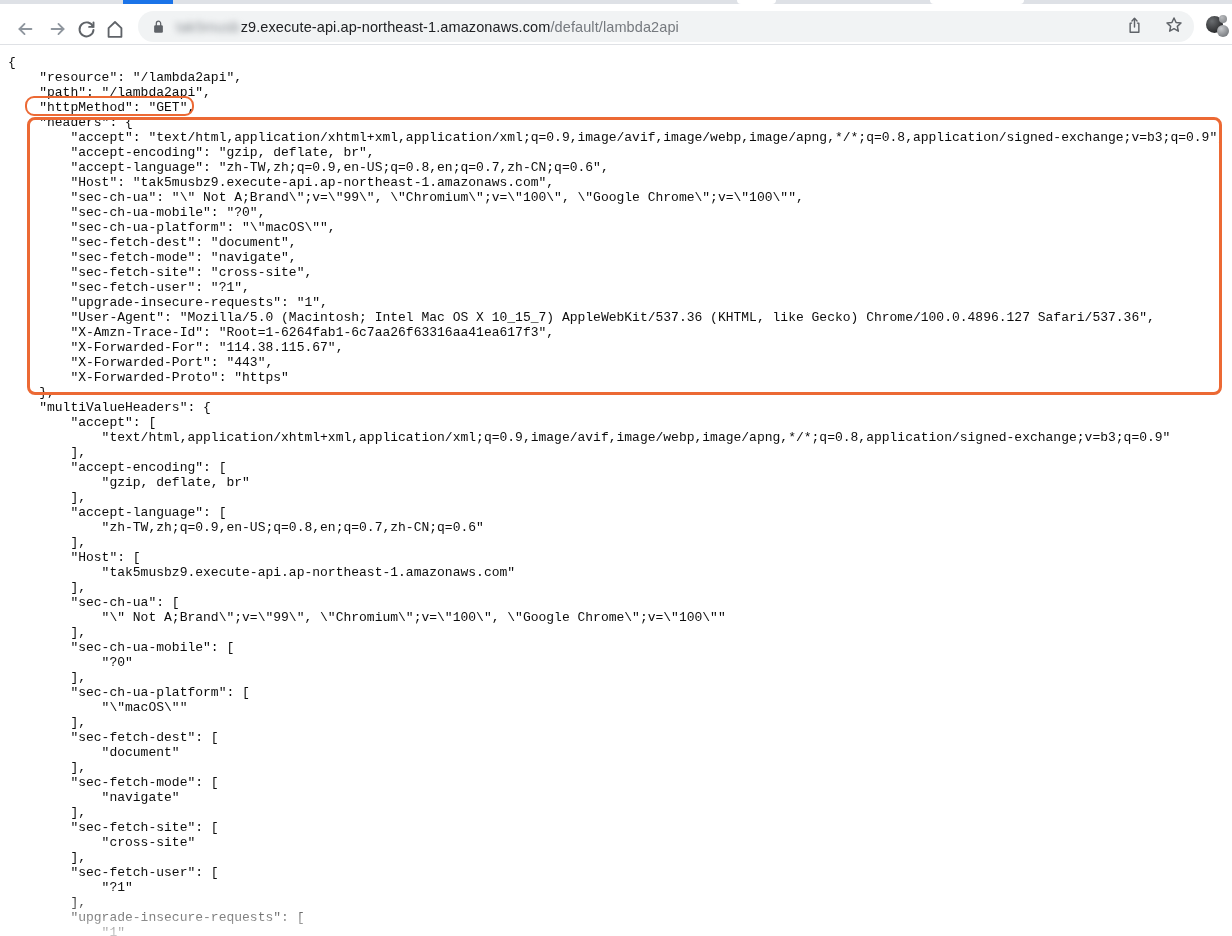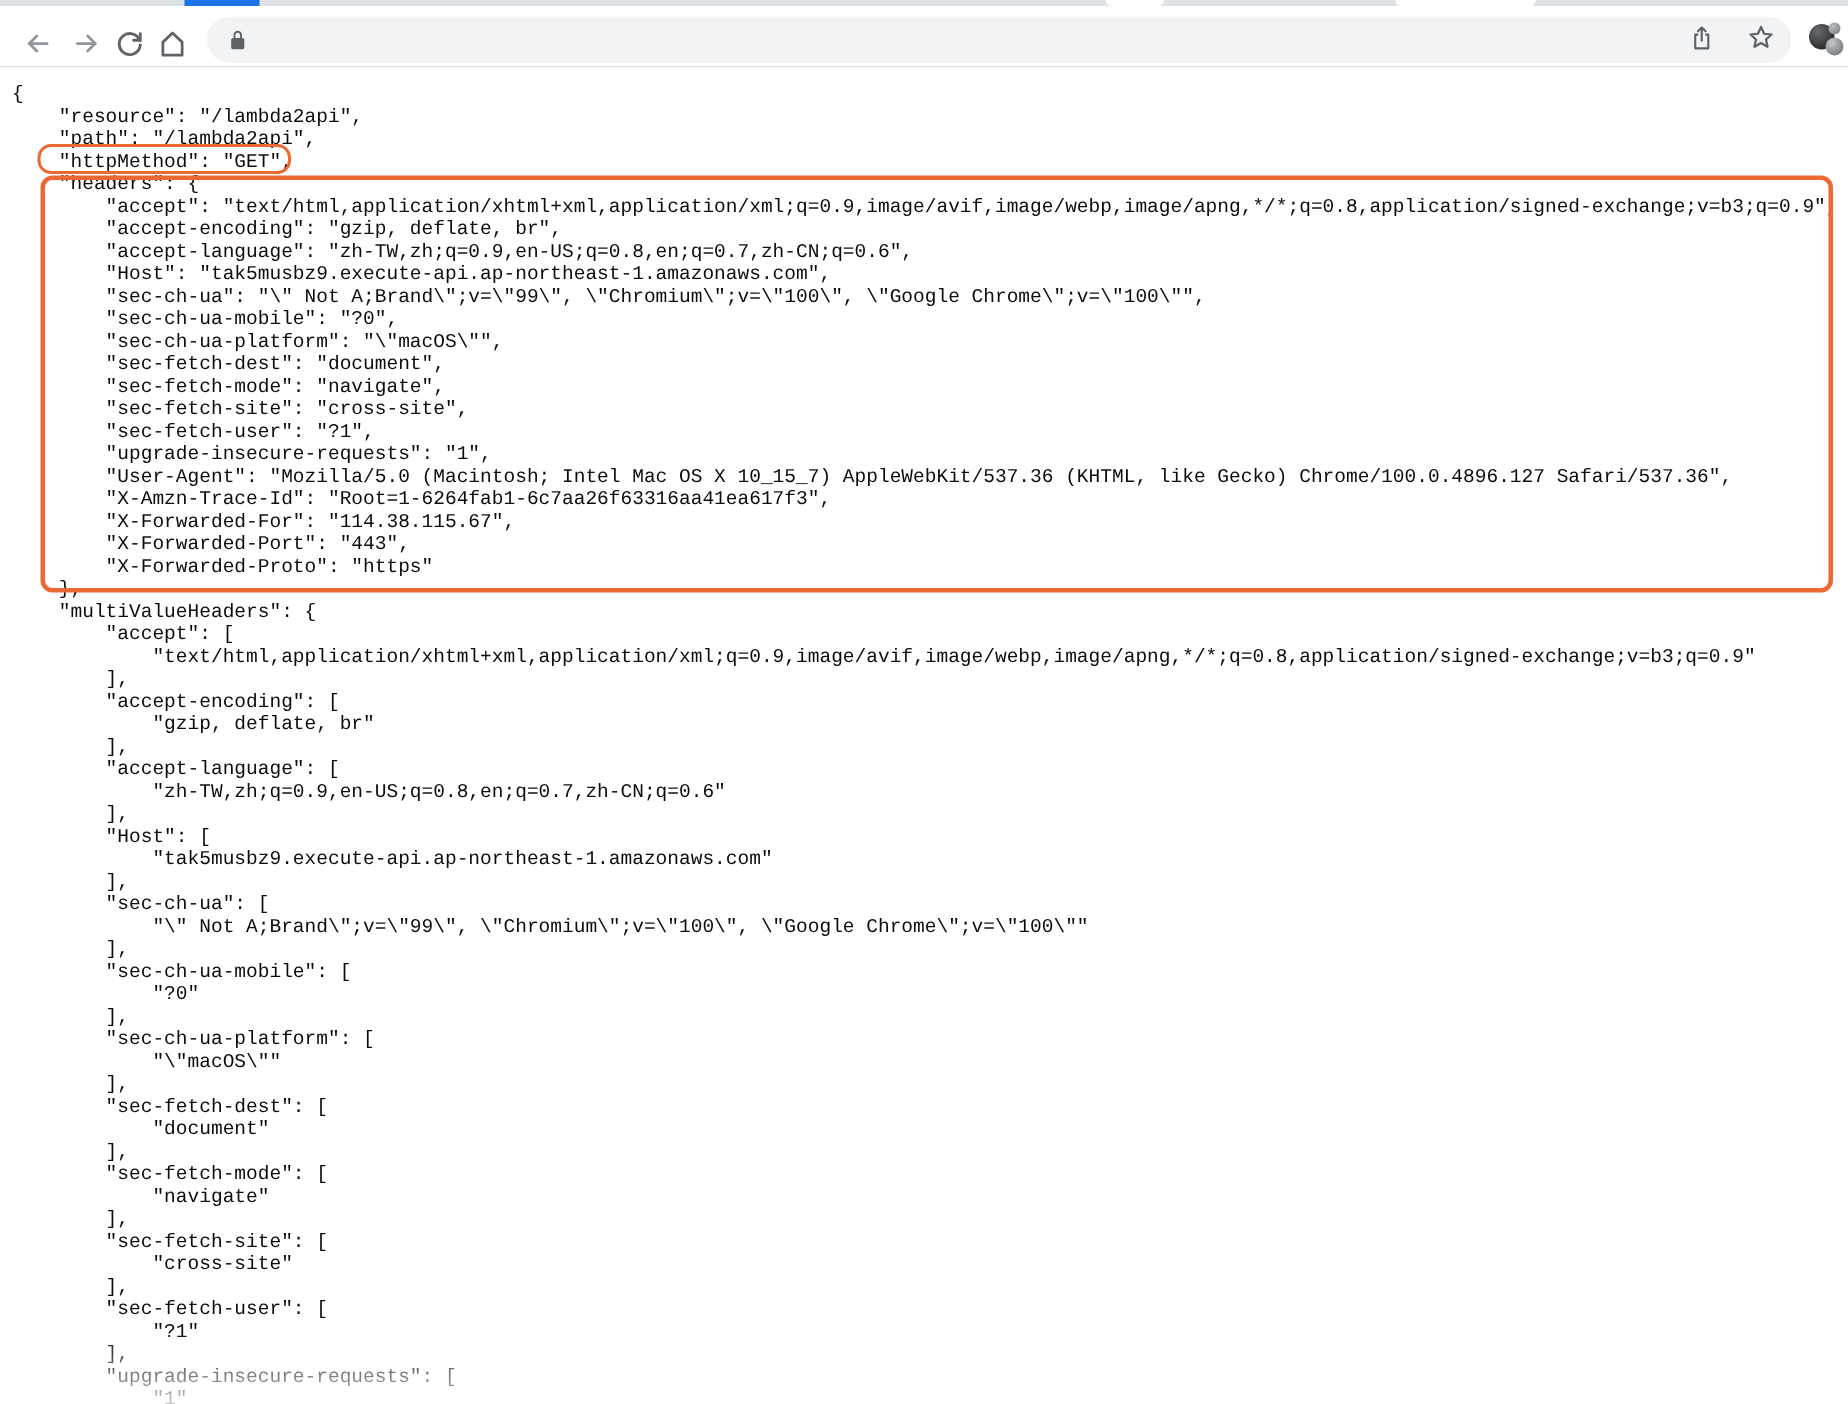--- a/index.html
+++ b/index.html
@@ -104,20 +104,21 @@
       </span>
     </button>
 
     <div class="omnibox">
       <span class="lockwrap">
         <svg width="15" height="17" viewBox="0 0 24 26" fill="#5f6368">
           <path d="M7 11 h10 a2 2 0 0 1 2 2 v8 a2 2 0 0 1 -2 2 h-10 a2 2 0 0 1 -2 -2 v-8 a2 2 0 0 1 2 -2 z"></path>
           <path d="M8.5 12 V8 a3.5 3.5 0 0 1 7 0 v4" fill="none" stroke="#5f6368" stroke-width="2"></path>
         </svg>
       </span>
+      <span class="urltext"><span class="url-blur">tak5musb</span><span class="url-host">z9.execute-api.ap-northeast-1.amazonaws.com</span><span class="url-path">/default/lambda2api</span></span>
 
       <div class="box-actions">
         <button class="iconbtn">
           <span>
             <svg width="19" height="19" viewBox="0 0 24 24" fill="none" stroke="#5f6368" stroke-width="1.8" stroke-linejoin="round">
               <path d="M9 9 H6.5 V20.5 H17.5 V9 H15"></path>
               <path d="M12 14 V3.5" stroke-linecap="round"></path>
               <path d="M8.8 6.2 L12 3 l3.2 3.2" stroke-linecap="round"></path>
             </svg>
           </span>

